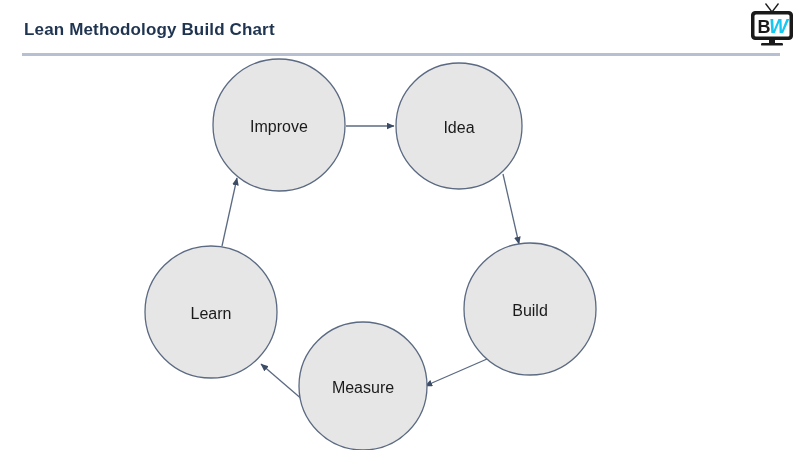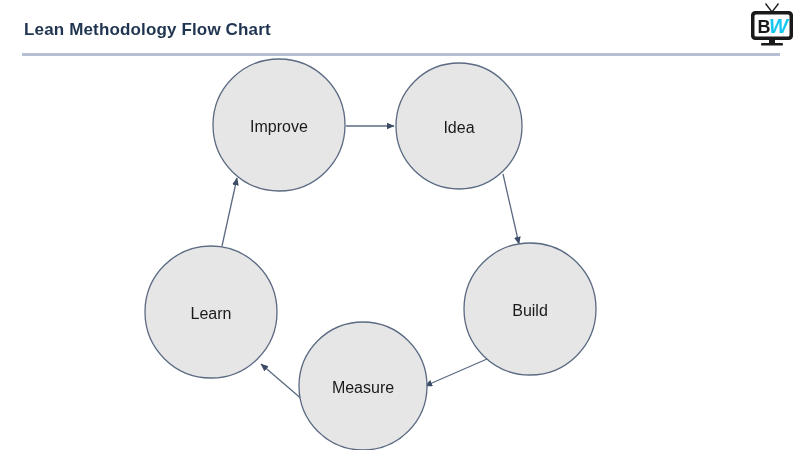--- a/index.html
+++ b/index.html
@@ -74,21 +74,21 @@
     stroke: #5B6A82;
     stroke-width: 1.3;
     fill: none;
   }
 </style>
 </head>
 <body>
 
 <div id="slide">
 
-  <div id="slide-title">Lean Methodology Flow Chart</div>
+  <div id="slide-title">Lean Methodology Build Chart</div>
 
   <div id="title-divider"></div>
 
   <div id="brand-logo">
     <svg width="48" height="48" viewBox="0 0 48 48" xmlns="http://www.w3.org/2000/svg">
 
       <line x1="24" y1="10" x2="17.5" y2="1.5" stroke="#1A1A1A" stroke-width="1.3"></line>
       <line x1="24" y1="10" x2="30.5" y2="1.5" stroke="#1A1A1A" stroke-width="1.3"></line>
 
       <rect x="3.5" y="9.5" width="41" height="28" rx="3.5" ry="3.5" fill="#1A1A1A" stroke="#1A1A1A" stroke-width="1"></rect>

